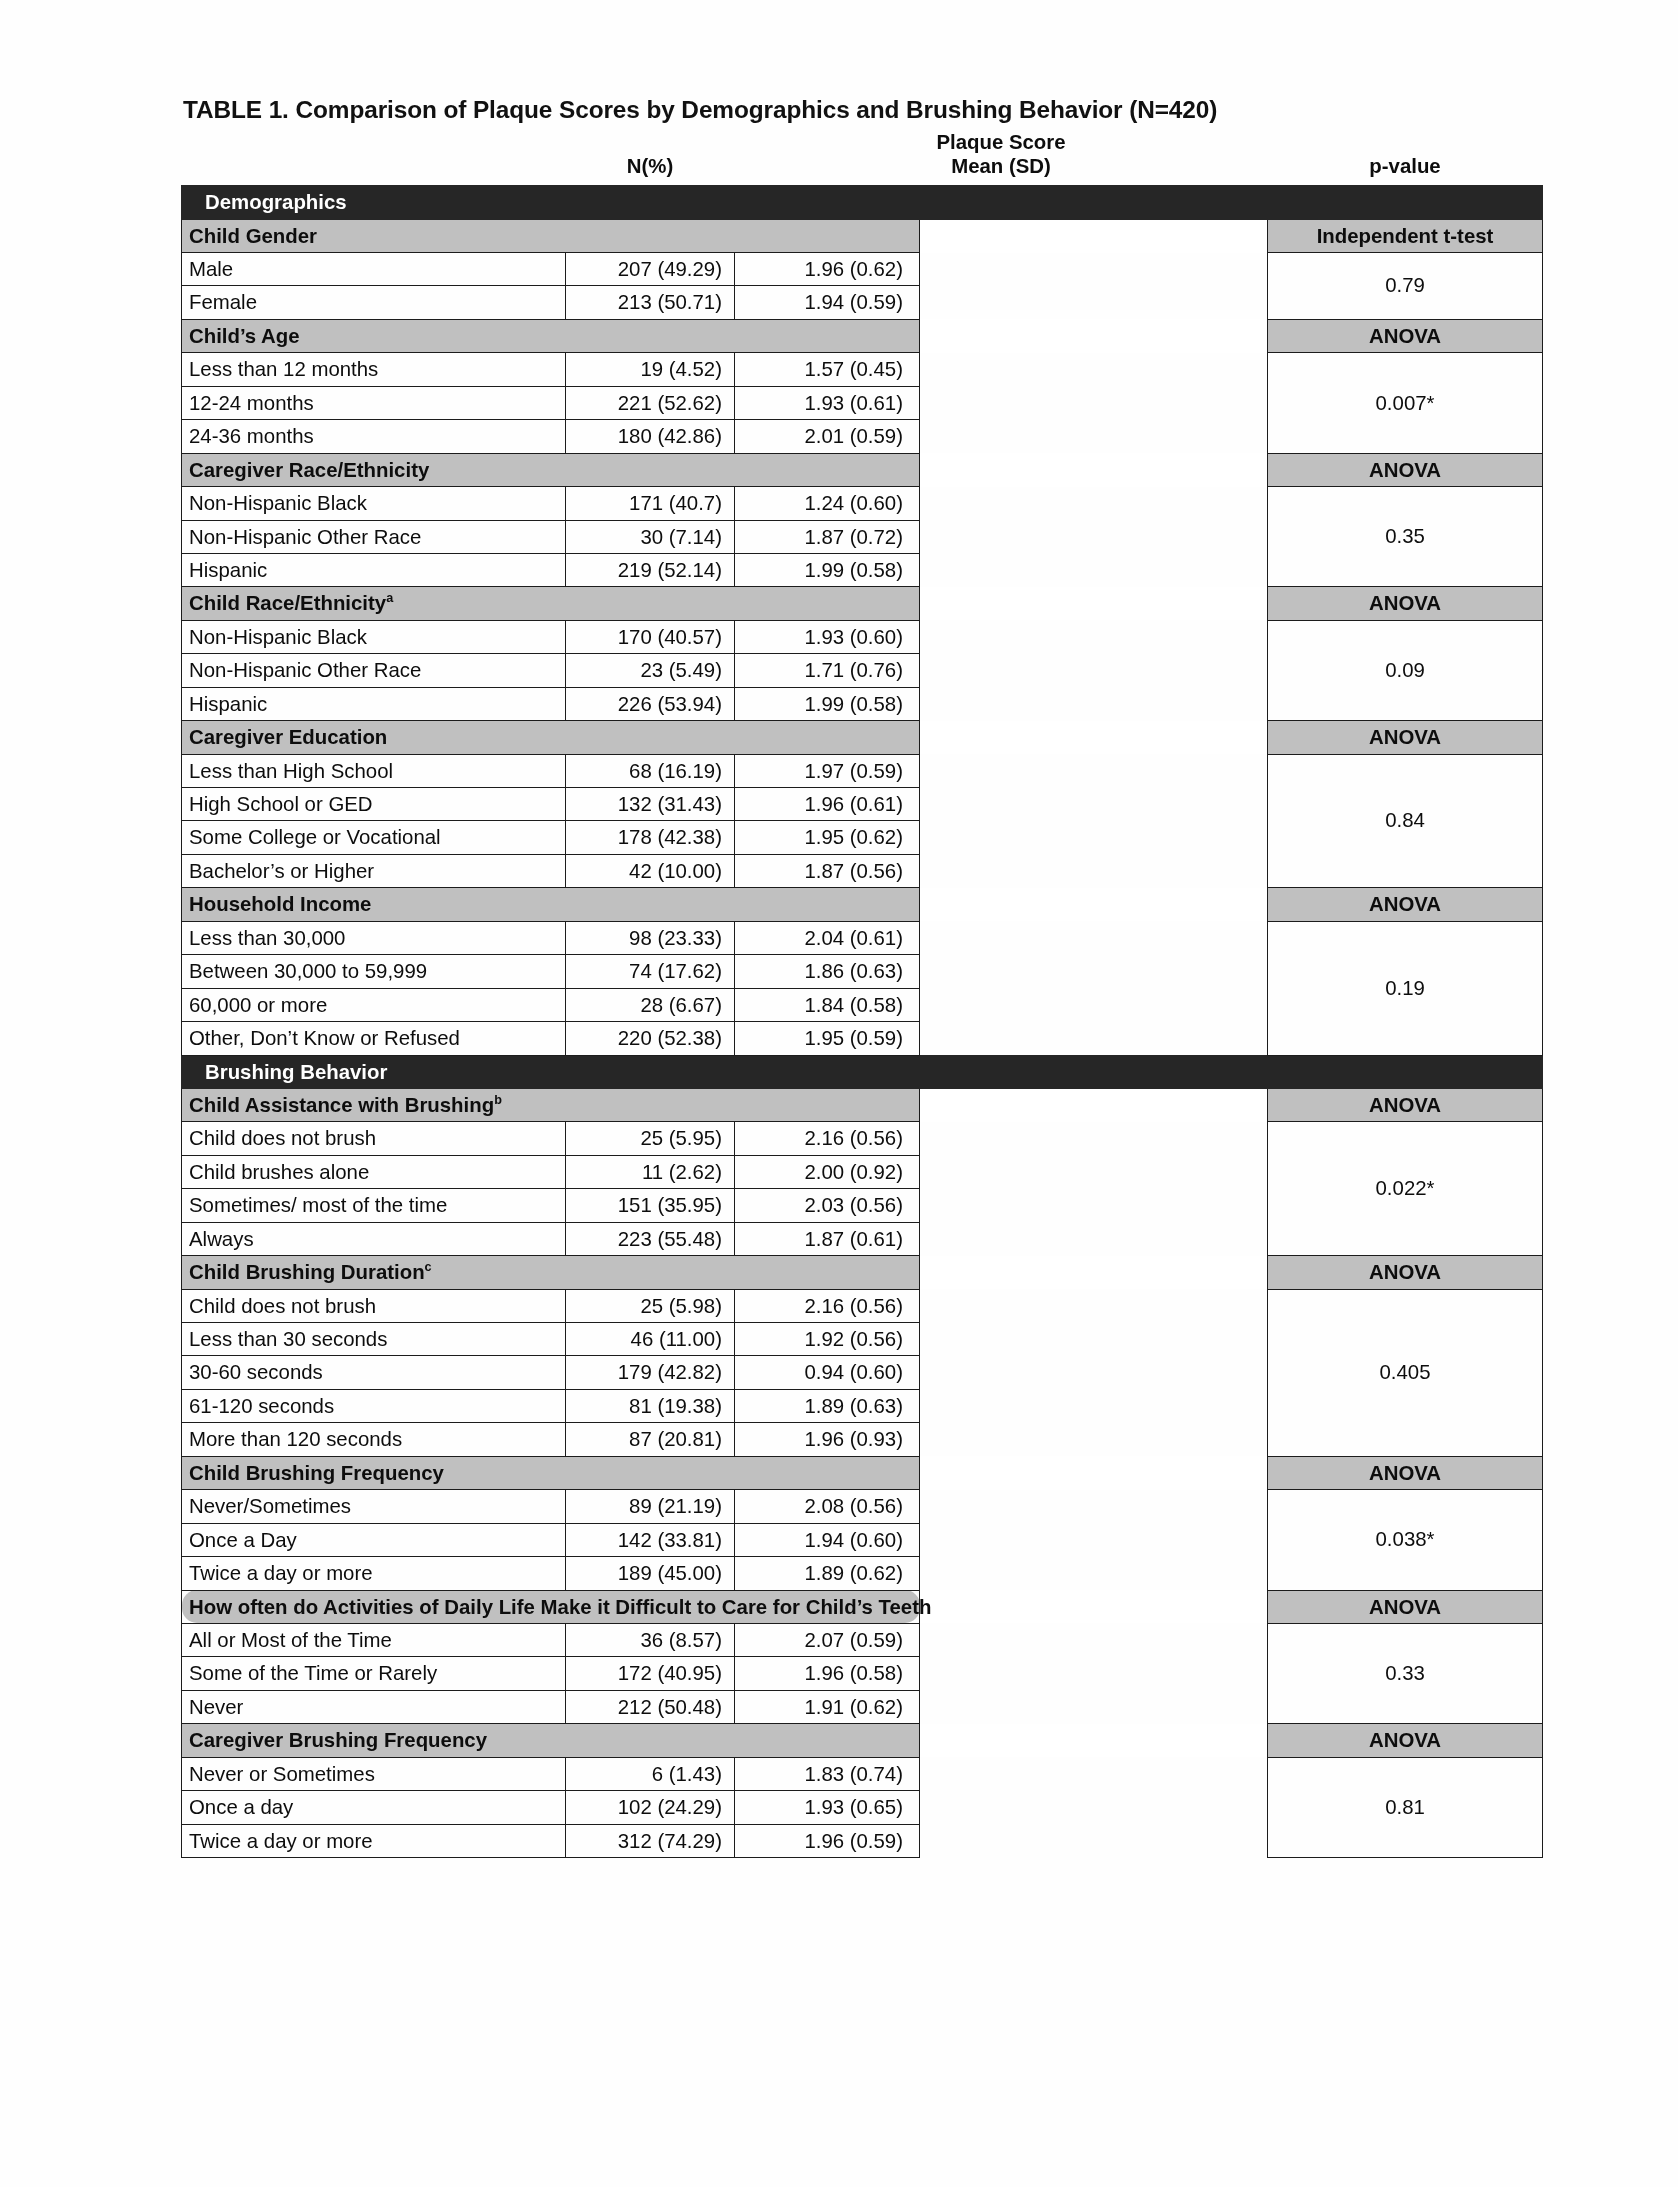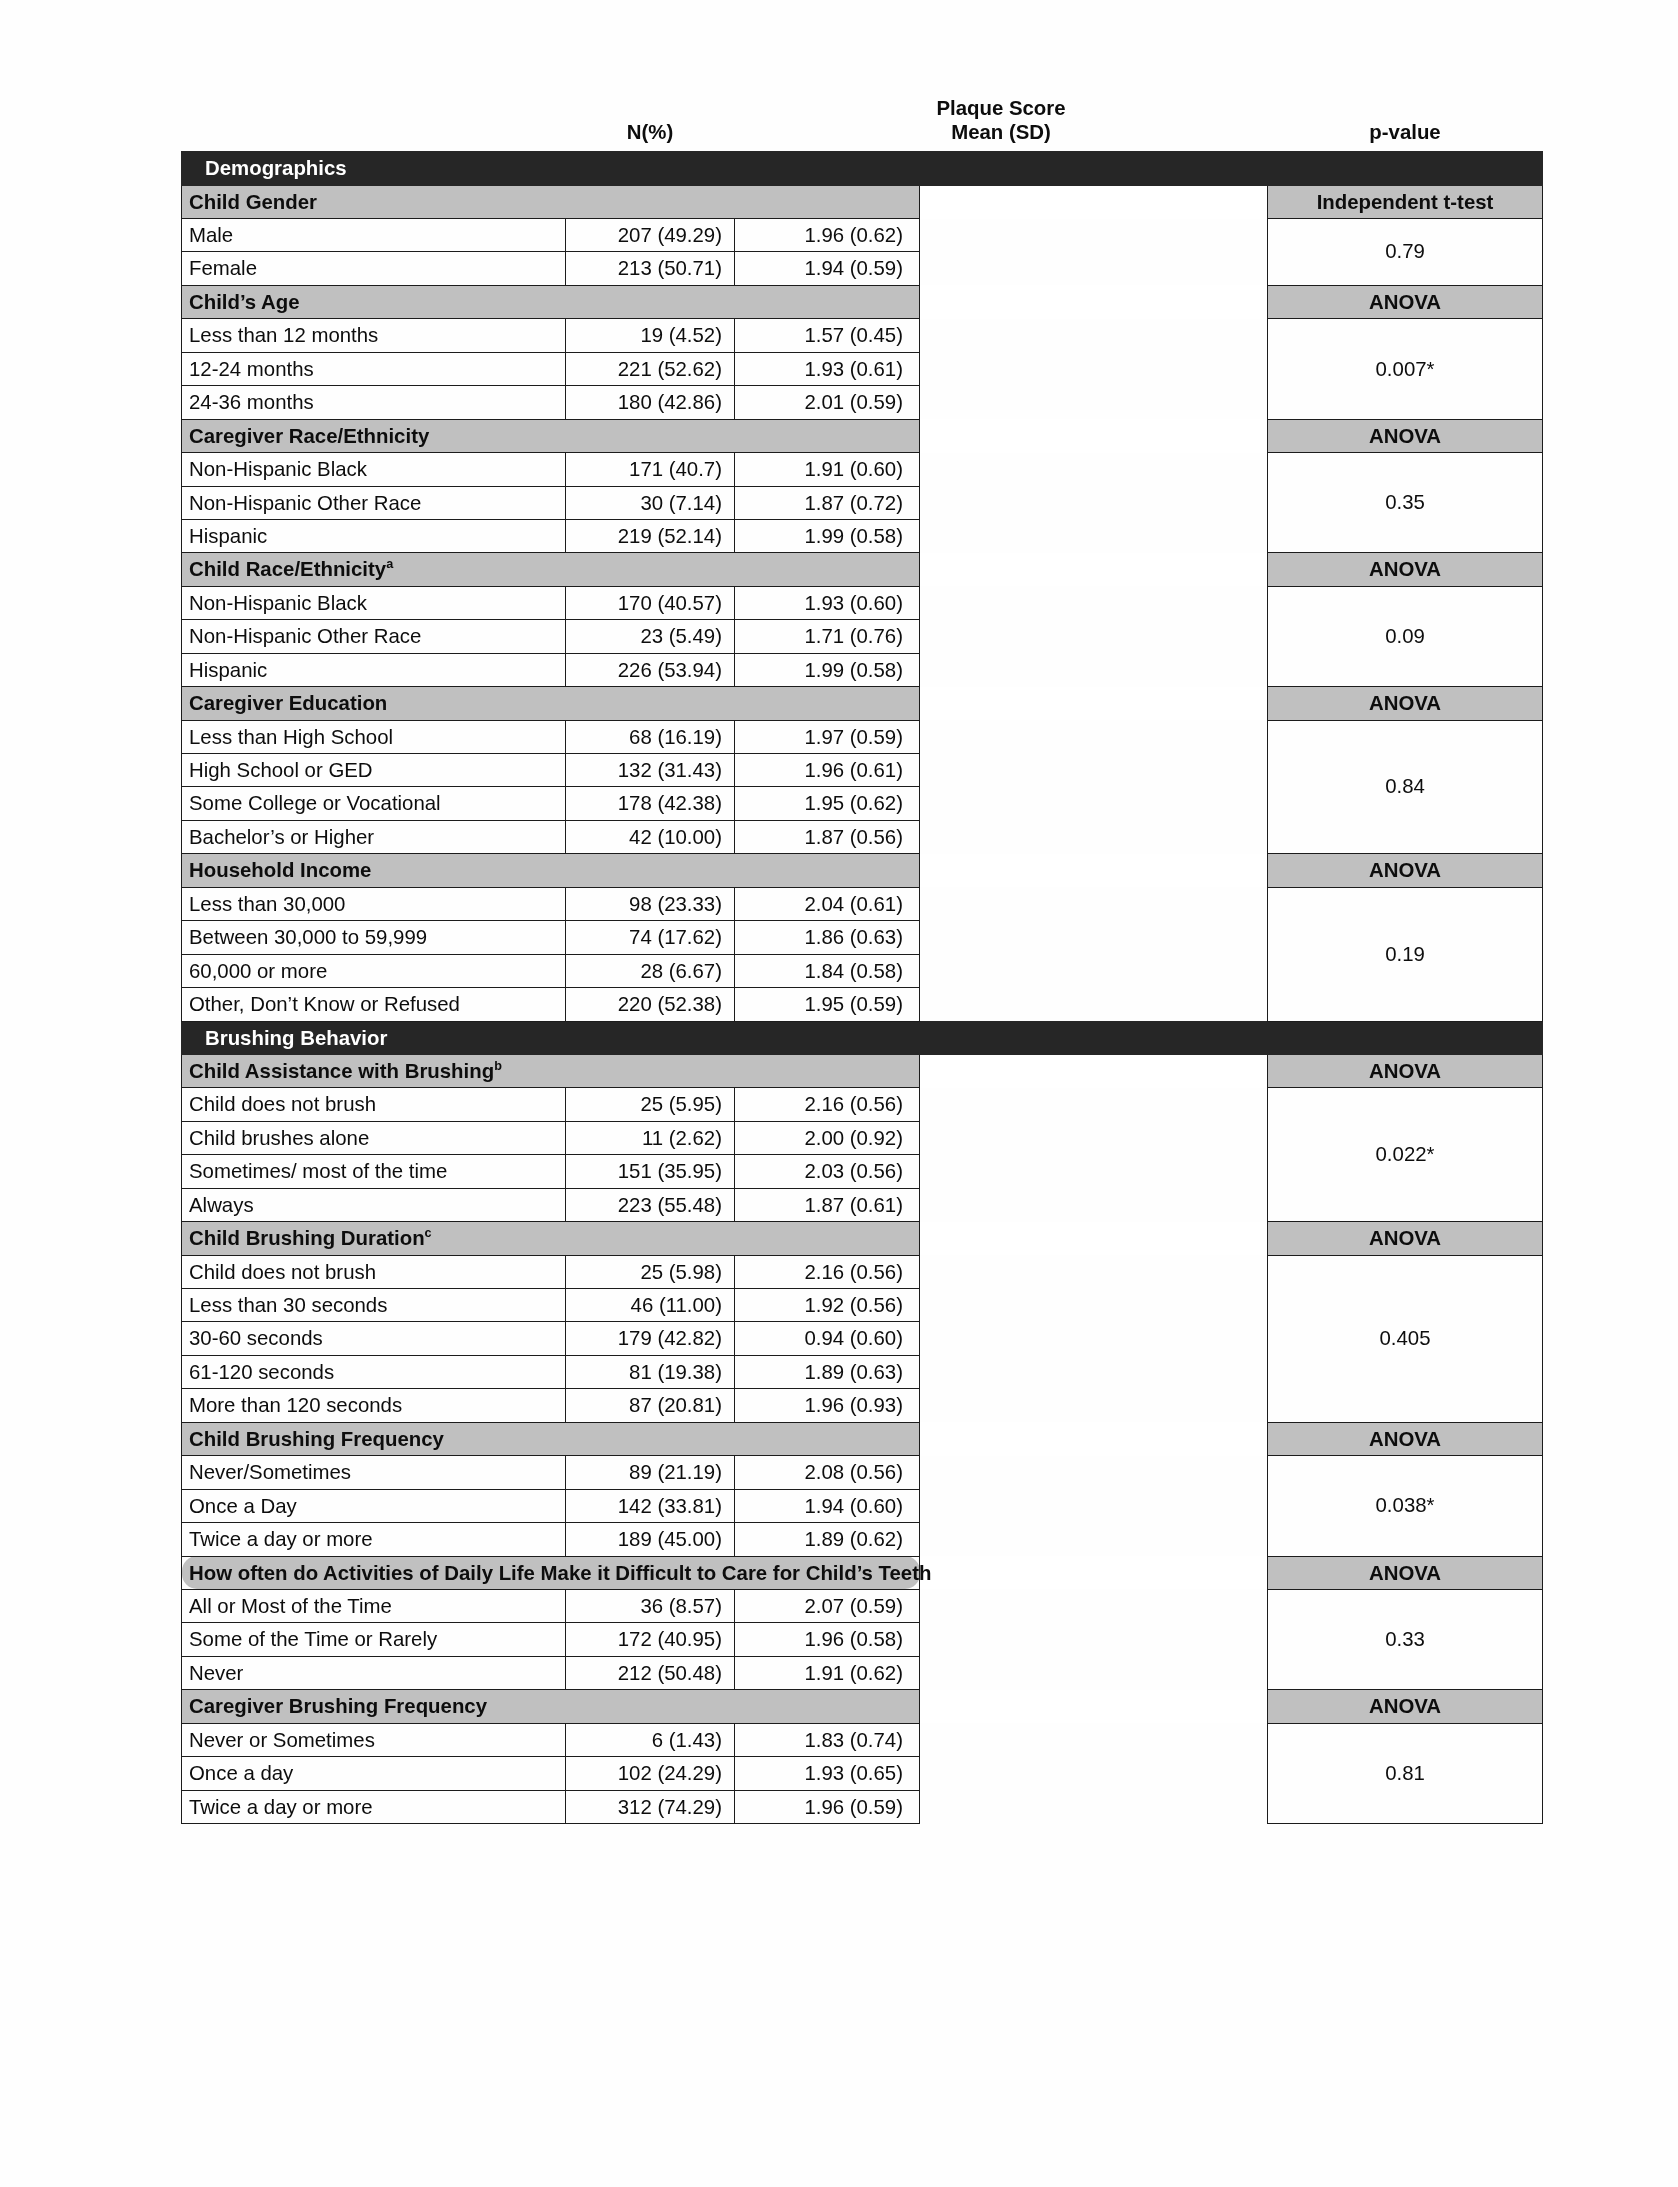--- a/index.html
+++ b/index.html
@@ -143,20 +143,21 @@
     color: #141414;
   }
   .footnote sup { font-style: italic; }
 </style>
 </head>
 <body>
 
 <div class="page">
   <div class="doc">
 
+    <div class="table-title">TABLE 1. Comparison of Plaque Scores by Demographics and Brushing Behavior (N=420)</div>
 
     <table class="main">
       <colgroup>
         <col class="c-label">
           <col class="c-n">
           <col class="c-score">
           <col class="c-gap">
           <col class="c-p">
       </colgroup>
       <tbody id="tbody">
@@ -221,21 +222,21 @@
           <tr class="sub">
             <td class="sub-lbl"><span>Caregiver Race/Ethnicity</span></td>
             <td class="sub-mid"></td>
             <td class="sub-mid2" style="border-right: 1px solid rgb(28, 28, 28);"></td>
             <td class="sub-gapcell"></td>
             <td class="sub-test">ANOVA</td>
           </tr>
           <tr>
             <td class="lbl">Non-Hispanic Black</td>
             <td class="num">171 (40.7)</td>
-            <td class="num n2">1.91 (0.60)</td>
+            <td class="num n2">1.24 (0.60)</td>
             <td class="spacer"></td>
             <td class="pv pv-left-edge" rowspan="3">0.35</td>
           </tr>
           <tr>
             <td class="lbl">Non-Hispanic Other Race</td>
             <td class="num">30 (7.14)</td>
             <td class="num n2">1.87 (0.72)</td>
             <td class="spacer"></td>
           </tr>
           <tr>

